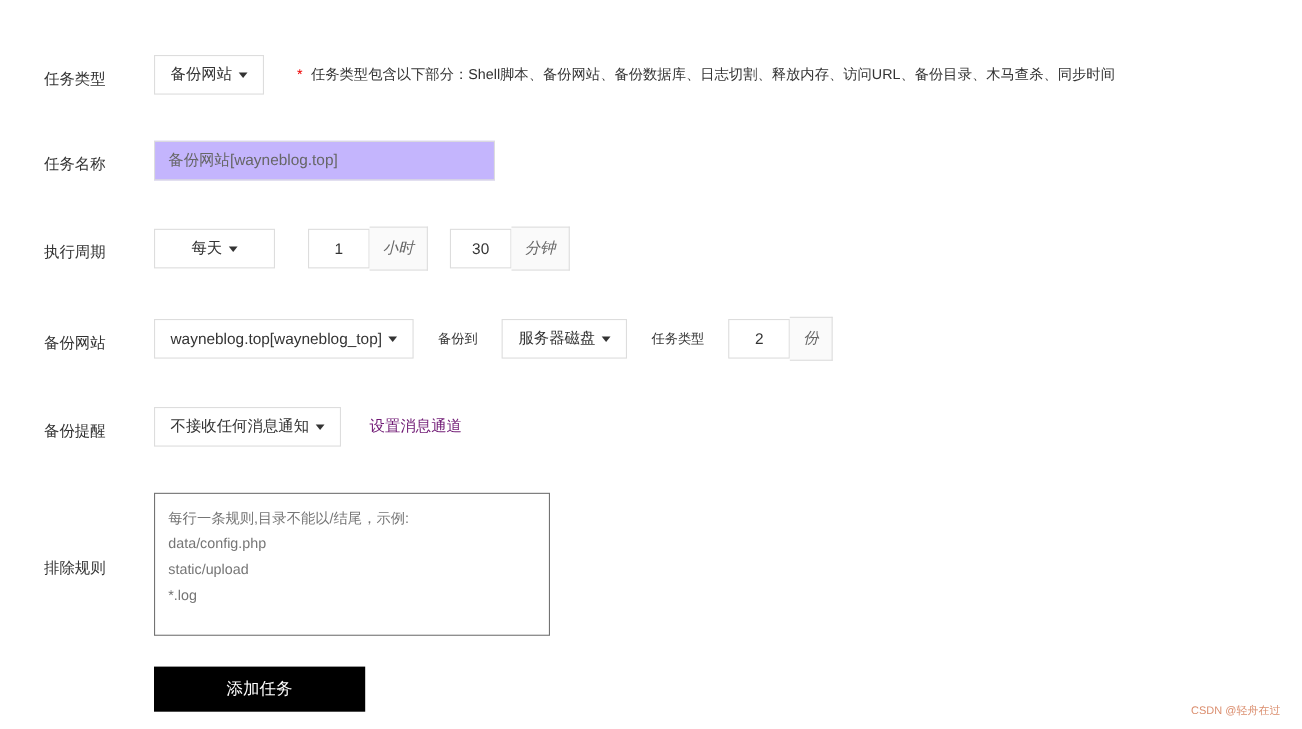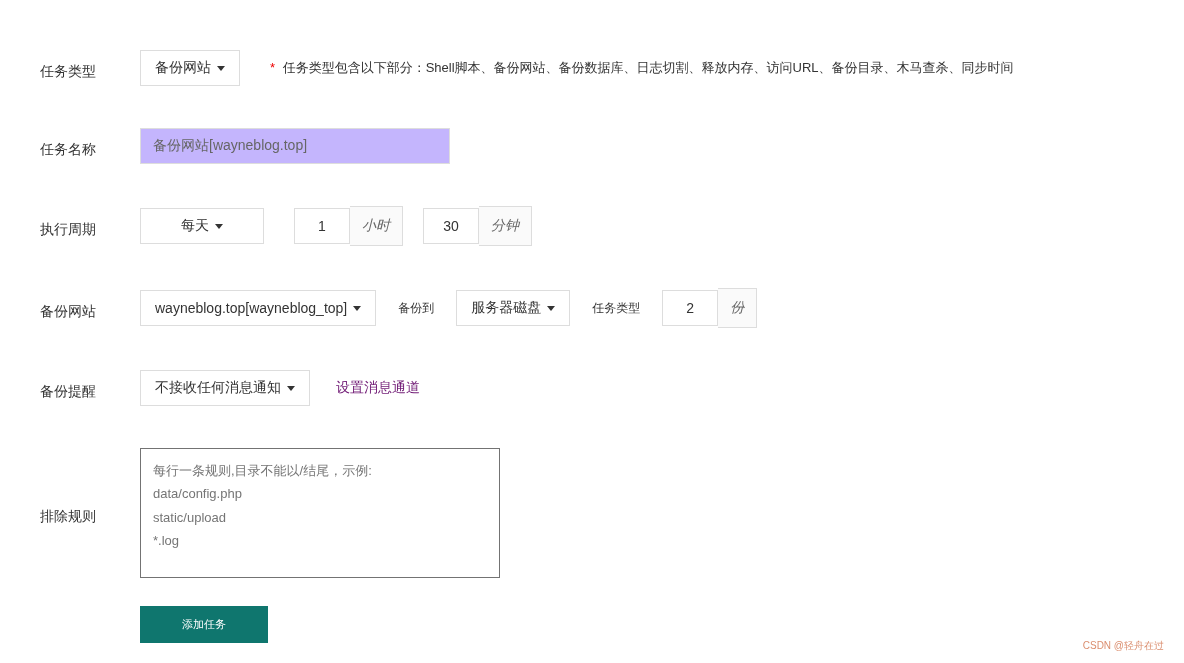--- a/index.html
+++ b/index.html
@@ -116,25 +116,25 @@
       padding: 10px 12px;
       width: 360px;
       height: 130px;
       font-size: 13px;
       color: #999;
       resize: none;
       line-height: 1.8;
       font-family: inherit;
     }
     .submit-btn {
-      background: #0f766e;
+      background: #000000;
       color: #fff;
       border: none;
-      padding: 11px 42px;
-      font-size: 11px;
+      padding: 11px 66px;
+      font-size: 15px;
       cursor: pointer;
     }
     .submit-row {
       margin-top: 28px;
       margin-left: 100px;
     }
     .watermark {
       position: fixed;
       bottom: 10px;
       right: 20px;
@@ -163,21 +163,21 @@
 <div class="form-row">
   <div class="form-label">任务名称</div>
   <div class="form-content">
     <input type="text" class="text-input wide" value="备份网站[wayneblog.top]" style="">
   </div>
 </div>
 
 <div class="form-row">
   <div class="form-label">执行周期</div>
   <div class="form-content">
-    <button class="dropdown-btn" style="width:124px">
+    <button class="dropdown-btn" style="width:110px">
       <span>每天</span>
       <span class="caret"></span>
     </button>
     <span style="width:30px;display:inline-block"></span>
     <div class="input-group">
       <input type="text" class="num-input" value="1" style="">
       <span class="unit-label">小时</span>
     </div>
     <div class="input-group">
       <input type="text" class="num-input" value="30" style="">

